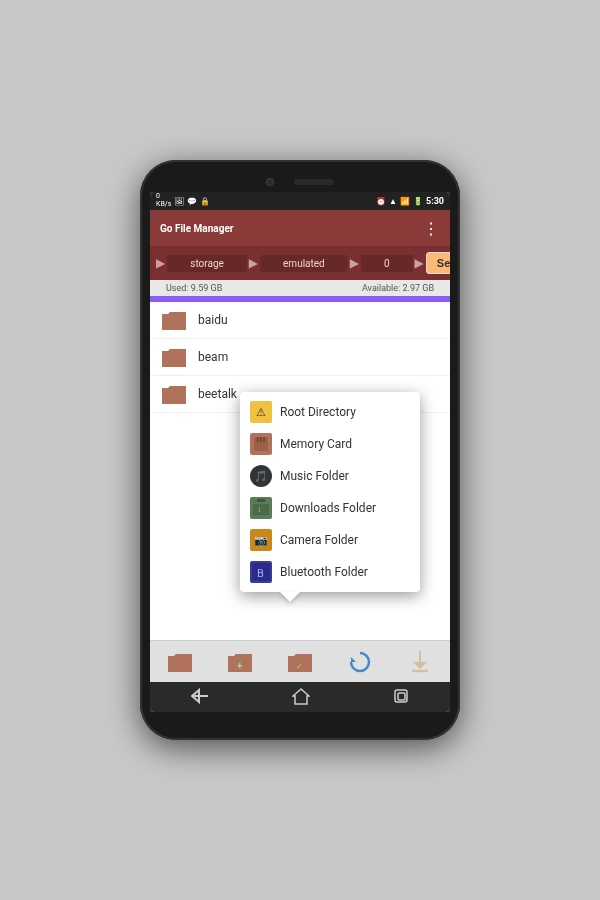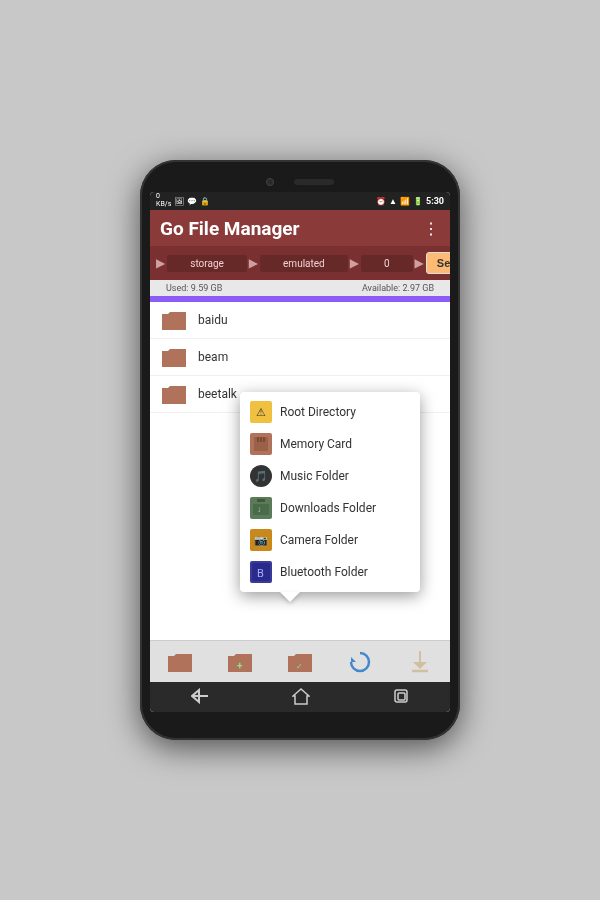--- a/index.html
+++ b/index.html
@@ -78,21 +78,21 @@
     .app-bar {
       background: #8B3A3A;
       padding: 6px 10px;
       display: flex;
       justify-content: space-between;
       align-items: center;
       height: 36px;
     }
     .app-title {
       color: #fff;
-      font-size: 19px;
+      font-size: 10px;
       font-weight: bold;
     }
     .menu-dots {
       color: #fff;
       font-size: 16px;
       letter-spacing: 1px;
     }
     
     .breadcrumb-bar {
       background: #7a3030;

